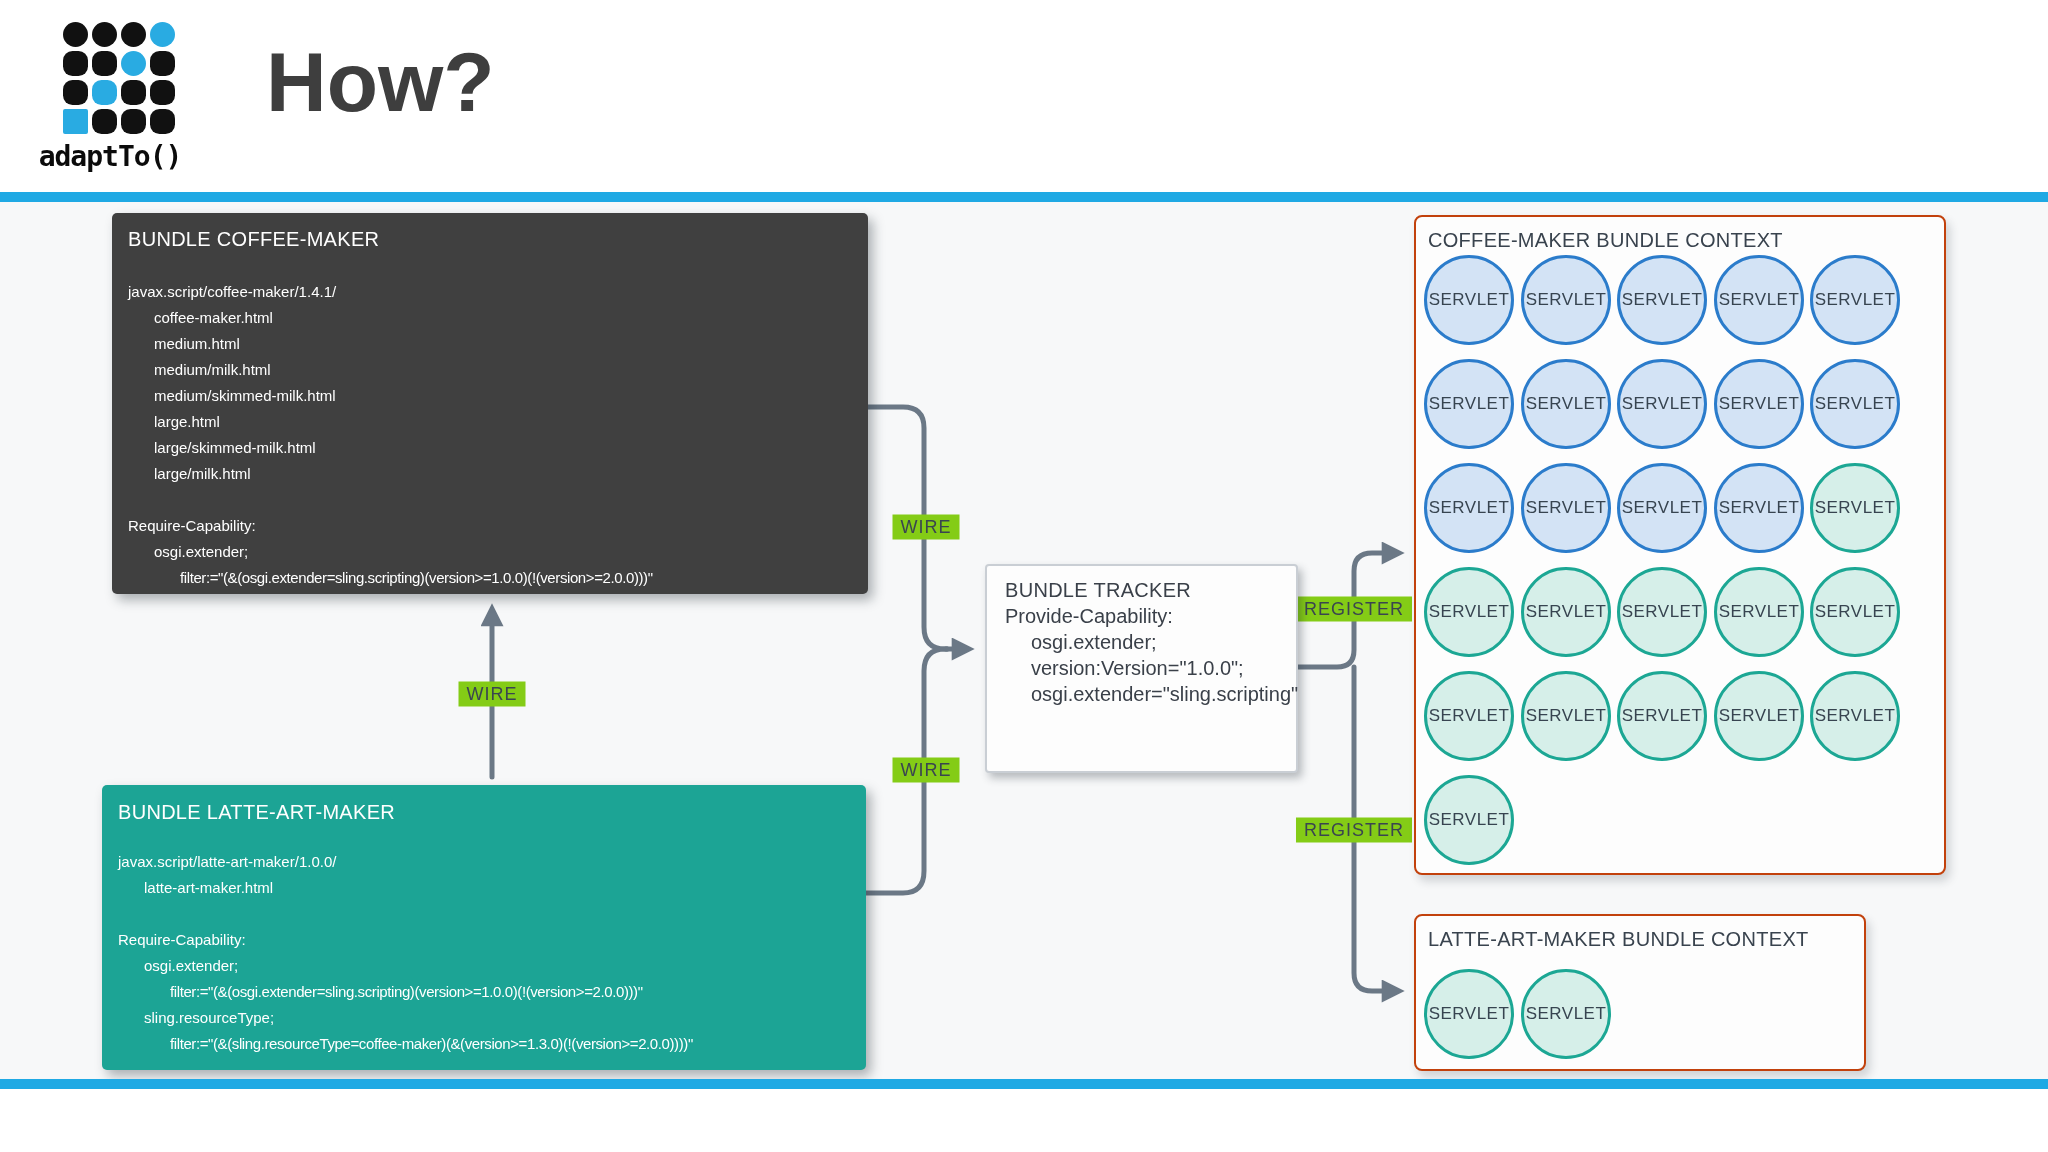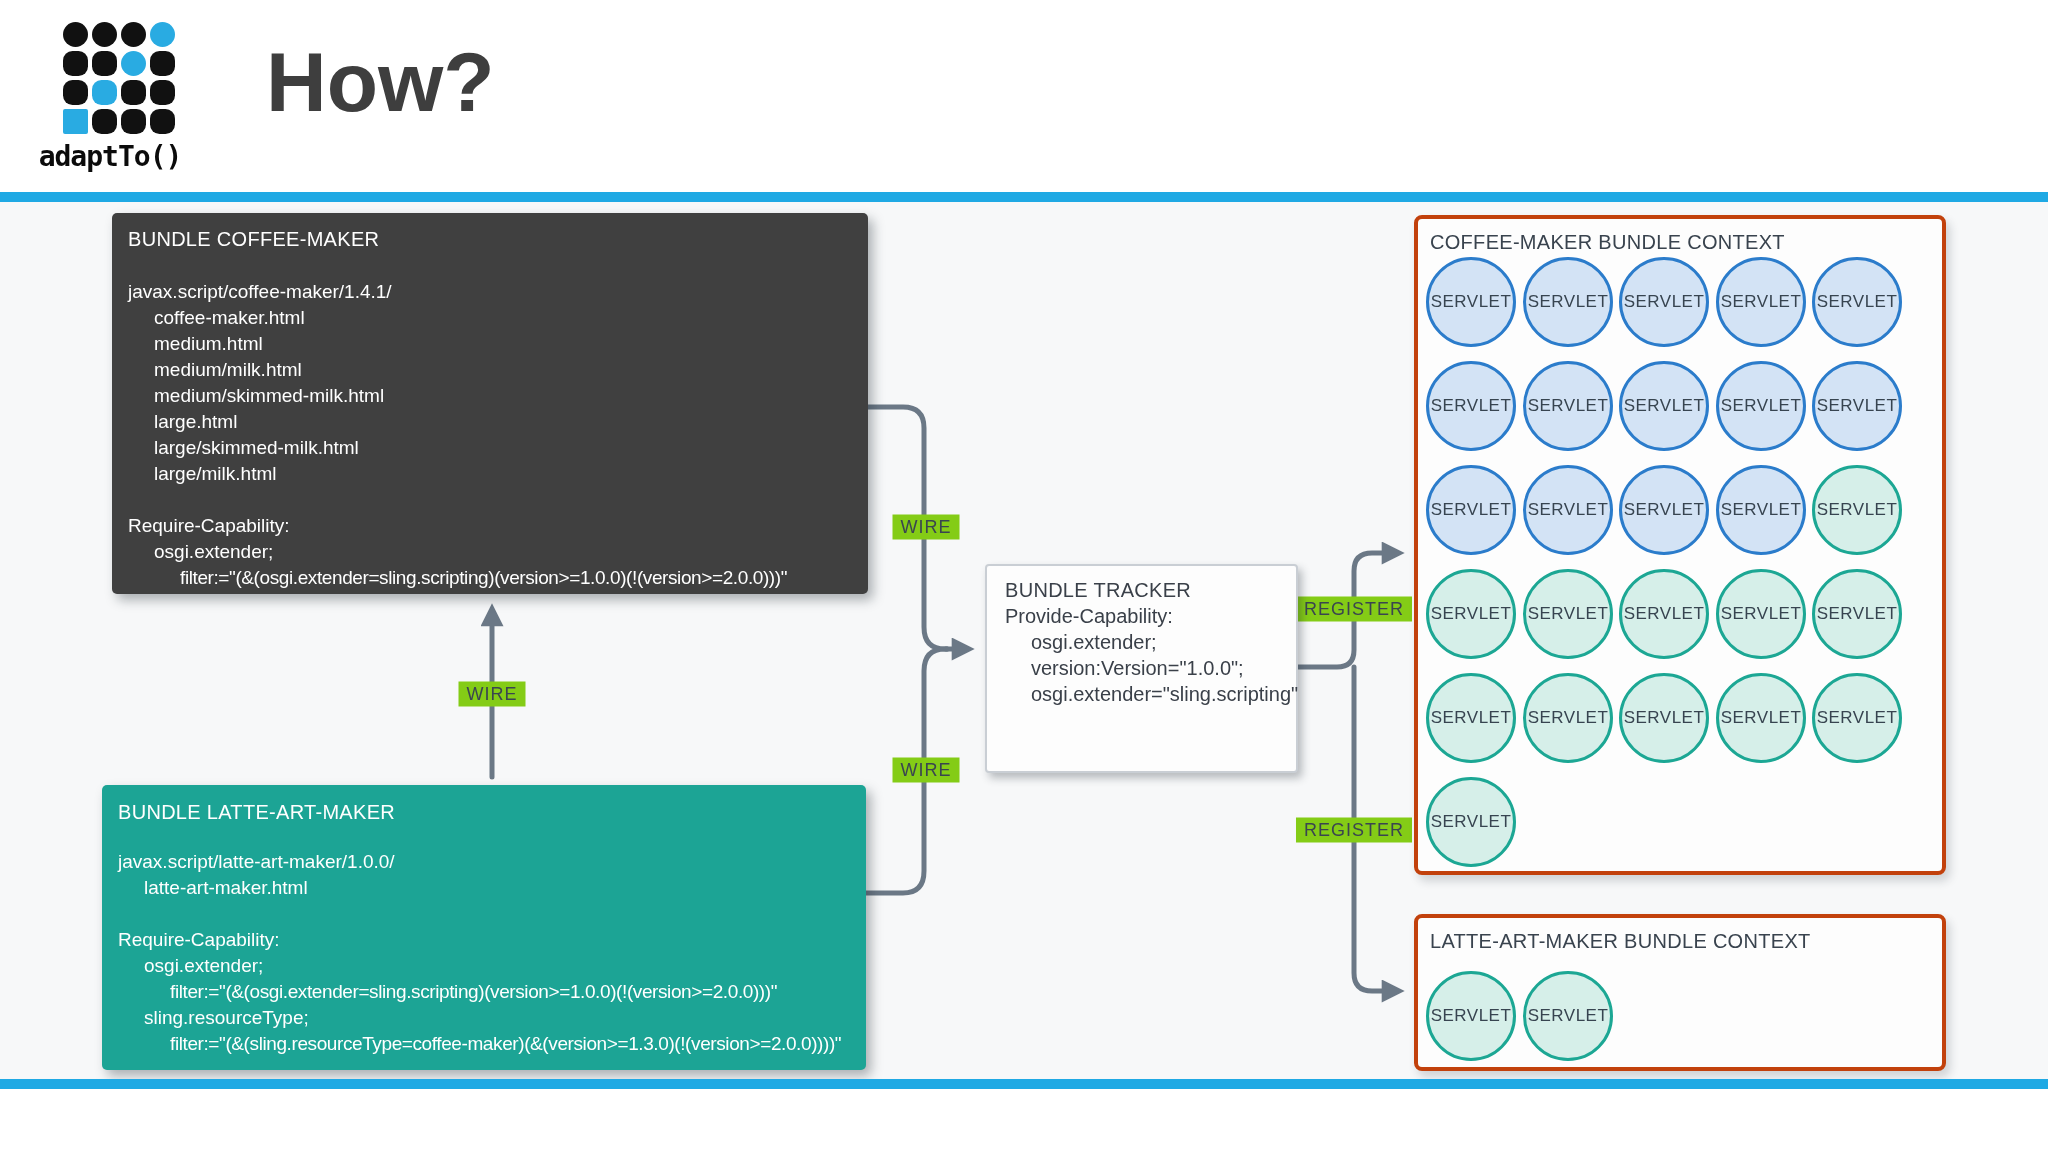--- a/index.html
+++ b/index.html
@@ -24,34 +24,34 @@
   
   .content{position:absolute;left:0;top:202px;width:2048px;height:877px;background:#f7f8f9;}
   
   .bbox{position:absolute;border-radius:5px;color:#ffffff;
         box-shadow:5px 6px 12px rgba(30,40,50,.35);padding:13px 16px 0 16px;box-sizing:border-box;}
   .box-coffee{left:112px;top:213px;width:756px;height:381px;background:#404040;}
   .box-latte{left:102px;top:785px;width:764px;height:285px;background:#1ca495;padding-top:14px;}
   .bbox .box-title{font-size:20px;line-height:26px;letter-spacing:.3px;}
   .box-body{margin-top:27px;}
   .box-latte .box-body{margin-top:24px;}
-  .line{font-size:19px;line-height:26px;white-space:nowrap;}
+  .line{font-size:15px;line-height:26px;white-space:nowrap;}
   .ind1{padding-left:26px;}
   .ind2{padding-left:52px;letter-spacing:-0.4px;}
   
   .tracker{position:absolute;left:985px;top:564px;width:313px;height:209px;background:#fdfdfd;
            border:2px solid #c9ced4;border-radius:4px;box-sizing:border-box;
            box-shadow:4px 5px 9px rgba(30,40,50,.3);padding:11px 0 0 18px;color:#3a4049;}
   .tracker .line{font-size:20px;line-height:26px;}
   .tracker .box-title{font-size:20px;line-height:26px;letter-spacing:.3px;}
   
-  .panel{position:absolute;background:#fdfdfd;border:4px solid #c2410c;border-radius:8px;
+  .panel{position:absolute;background:#fdfdfd;border:2px solid #c2410c;border-radius:8px;
          box-sizing:border-box;box-shadow:4px 6px 10px rgba(30,40,50,.18);}
   .panel-coffee{left:1414px;top:215px;width:532px;height:660px;}
-  .panel-latte{left:1414px;top:914px;width:532px;height:157px;}
+  .panel-latte{left:1414px;top:914px;width:452px;height:157px;}
   .panel-title{position:absolute;left:12px;top:12px;font-size:20px;letter-spacing:.3px;
                color:#39434e;white-space:nowrap;}
   .servlet{position:absolute;width:90px;height:90px;border-radius:50%;box-sizing:border-box;
            display:flex;align-items:center;justify-content:center;font-size:17px;
            letter-spacing:.5px;color:#374450;}
   .s-blue{background:#d3e3f5;border:3px solid #2b7ccb;}
   .s-green{background:#d6efe9;border:3px solid #1ca794;}
   
   .wires{position:absolute;left:0;top:0;pointer-events:none;}
   .wire-label{position:absolute;transform:translate(-50%,-50%);background:#84cc16;

